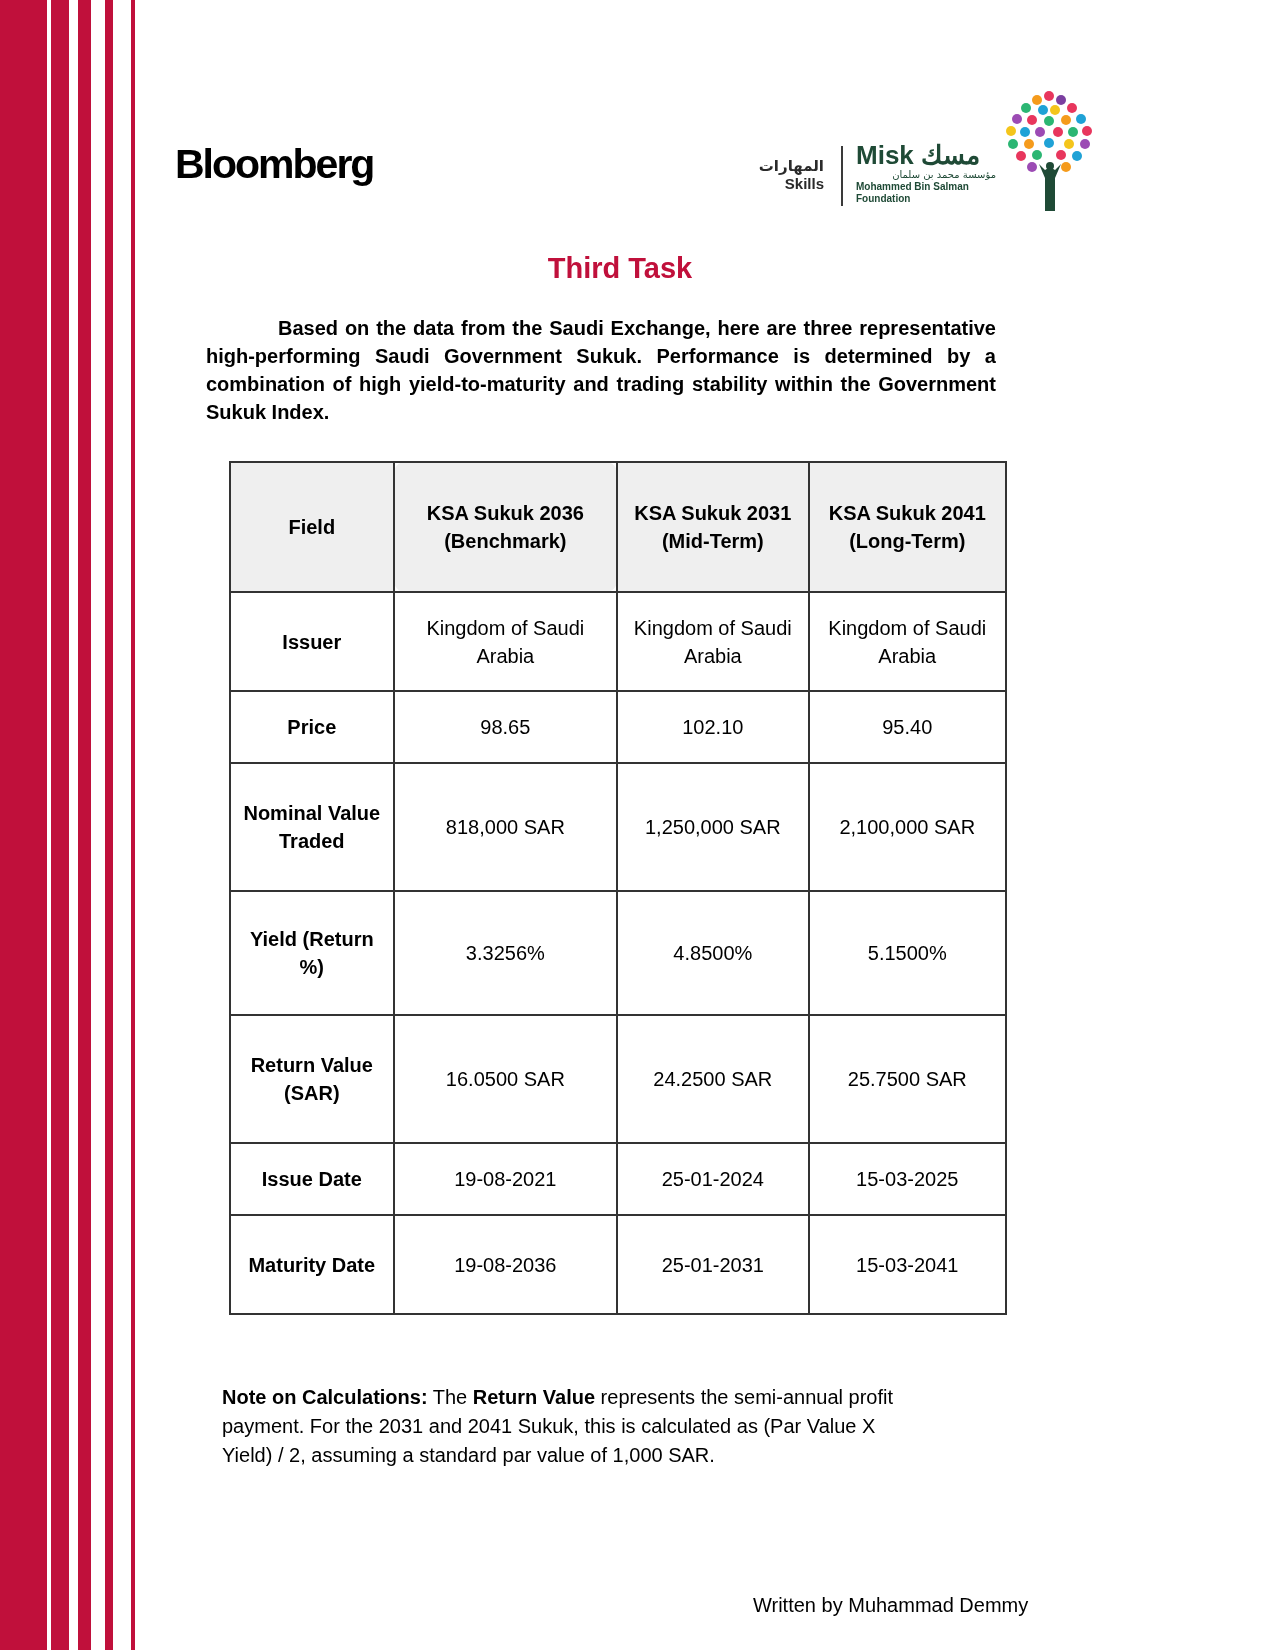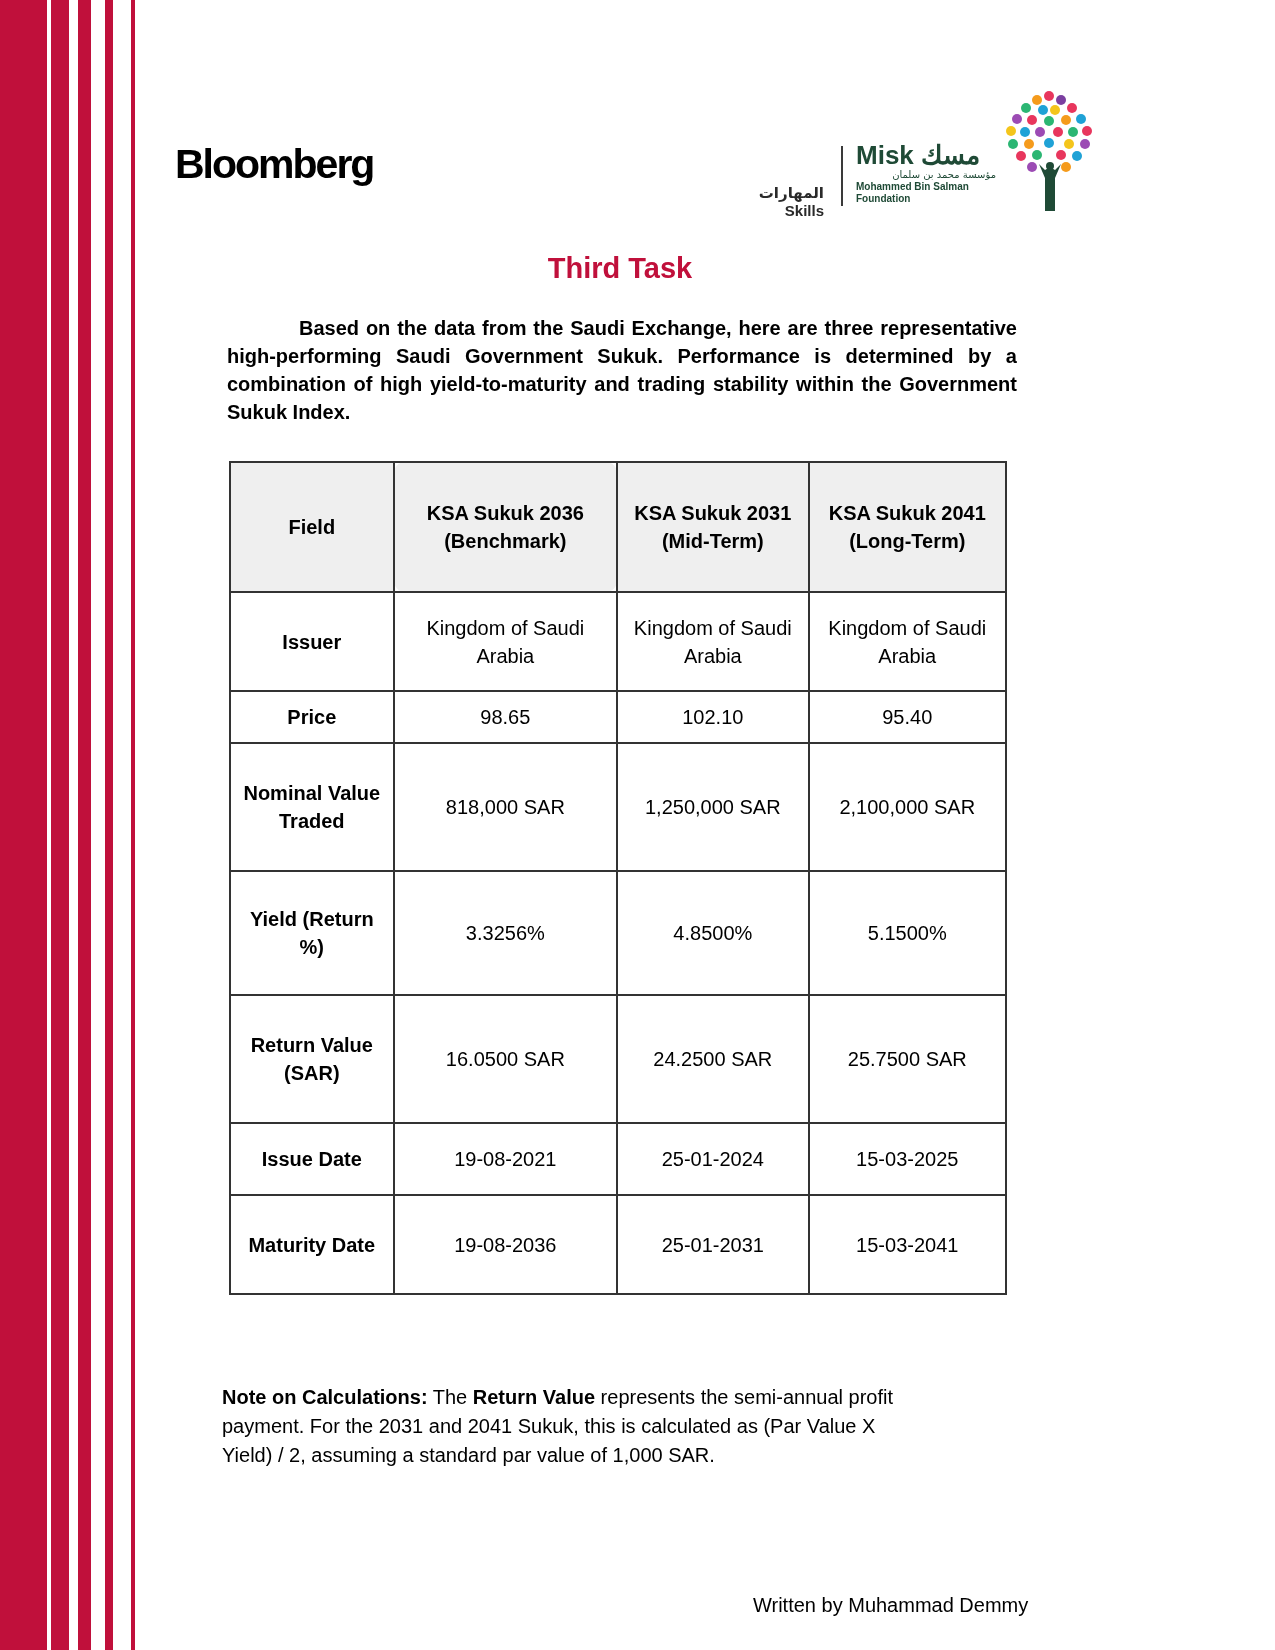--- a/index.html
+++ b/index.html
@@ -10,42 +10,42 @@
   .s2 { left:51px; width:18px; }
   .s3 { left:78px; width:13px; }
   .s4 { left:105px; width:8px; }
   .s5 { left:131px; width:4px; }
 
   .bloomberg { position:absolute; left:175px; top:141px; font-size:41px; font-weight:bold;
                letter-spacing:-2px; font-family:"Liberation Sans", sans-serif; }
 
   .misk-logo { position:absolute; left:756px; top:86px; width:345px; height:125px; }
   .skills-block { position:absolute; left:0; top:71px; text-align:right; width:68px; }
-  .skills-ar { font-size:15px; font-weight:bold; color:#2a2a2a; font-family:"DejaVu Sans", sans-serif;margin-top:27px; }
+  .skills-ar { font-size:15px; font-weight:bold; color:#2a2a2a; font-family:"DejaVu Sans", sans-serif; }
   .skills-en { font-size:15px; font-weight:bold; color:#2a2a2a; }
   .logo-divider { position:absolute; left:85px; top:60px; width:2px; height:60px; background:#3a3a3a; }
   .misk-text { position:absolute; left:100px; top:56px; width:140px; }
   .misk-title { font-size:26px; font-weight:bold; color:#1f4a36; line-height:26px; white-space:nowrap; }
   .misk-ar-sub { font-size:10px; color:#1f4a36; font-family:"DejaVu Sans", sans-serif; line-height:13px; text-align:right; }
   .misk-en-sub { font-size:10px; font-weight:bold; color:#1f4a36; line-height:12px; text-align:left; }
   .tree { position:absolute; left:243px; top:0; width:100px; height:125px; }
 
   .title { position:absolute; left:0; width:1240px; top:252px; text-align:center; font-size:29px;
            font-weight:bold; color:#c0103b; }
 
-  .intro { position:absolute; left:227px; top:314px; width:790px; font-size:20px; font-weight:bold;
+  .intro { position:absolute; left:206px; top:314px; width:790px; font-size:20px; font-weight:bold;
            line-height:28px; text-align:justify; text-indent:72px; }
 
   table.sukuk { position:absolute; left:229px; top:461px; width:778px; border-collapse:collapse; }
   table.sukuk td, table.sukuk th { border:2px solid #333; text-align:center; vertical-align:middle;
            font-size:20px; line-height:28px; padding:0 10px; }
   table.sukuk th { background:#efefef; font-weight:bold; height:128px; }
   table.sukuk td.field { font-weight:bold; }
   .c0 { width:142px; } .c1 { width:202px;border-radius:11px; } .c2 { width:170px; } .c3 { width:176px; }
-  .h-issuer { height:99px; } .h-price { height:52px;margin-top:23px; } .h-nominal { height:128px; }
+  .h-issuer { height:99px; } .h-price { height:72px;margin-top:23px; } .h-nominal { height:128px; }
   .h-yield { height:124px;margin-left:40px; } .h-return { height:128px; } .h-issue { height:72px; } .h-maturity { height:99px; }
 
   .note { position:absolute; left:222px; top:1383px; width:700px; font-size:20px; line-height:29px; }
   .note b { font-weight:bold; }
 
   .author { position:absolute; left:753px; top:1594px; font-size:20px; }
 </style>
 </head>
 <body>
 

